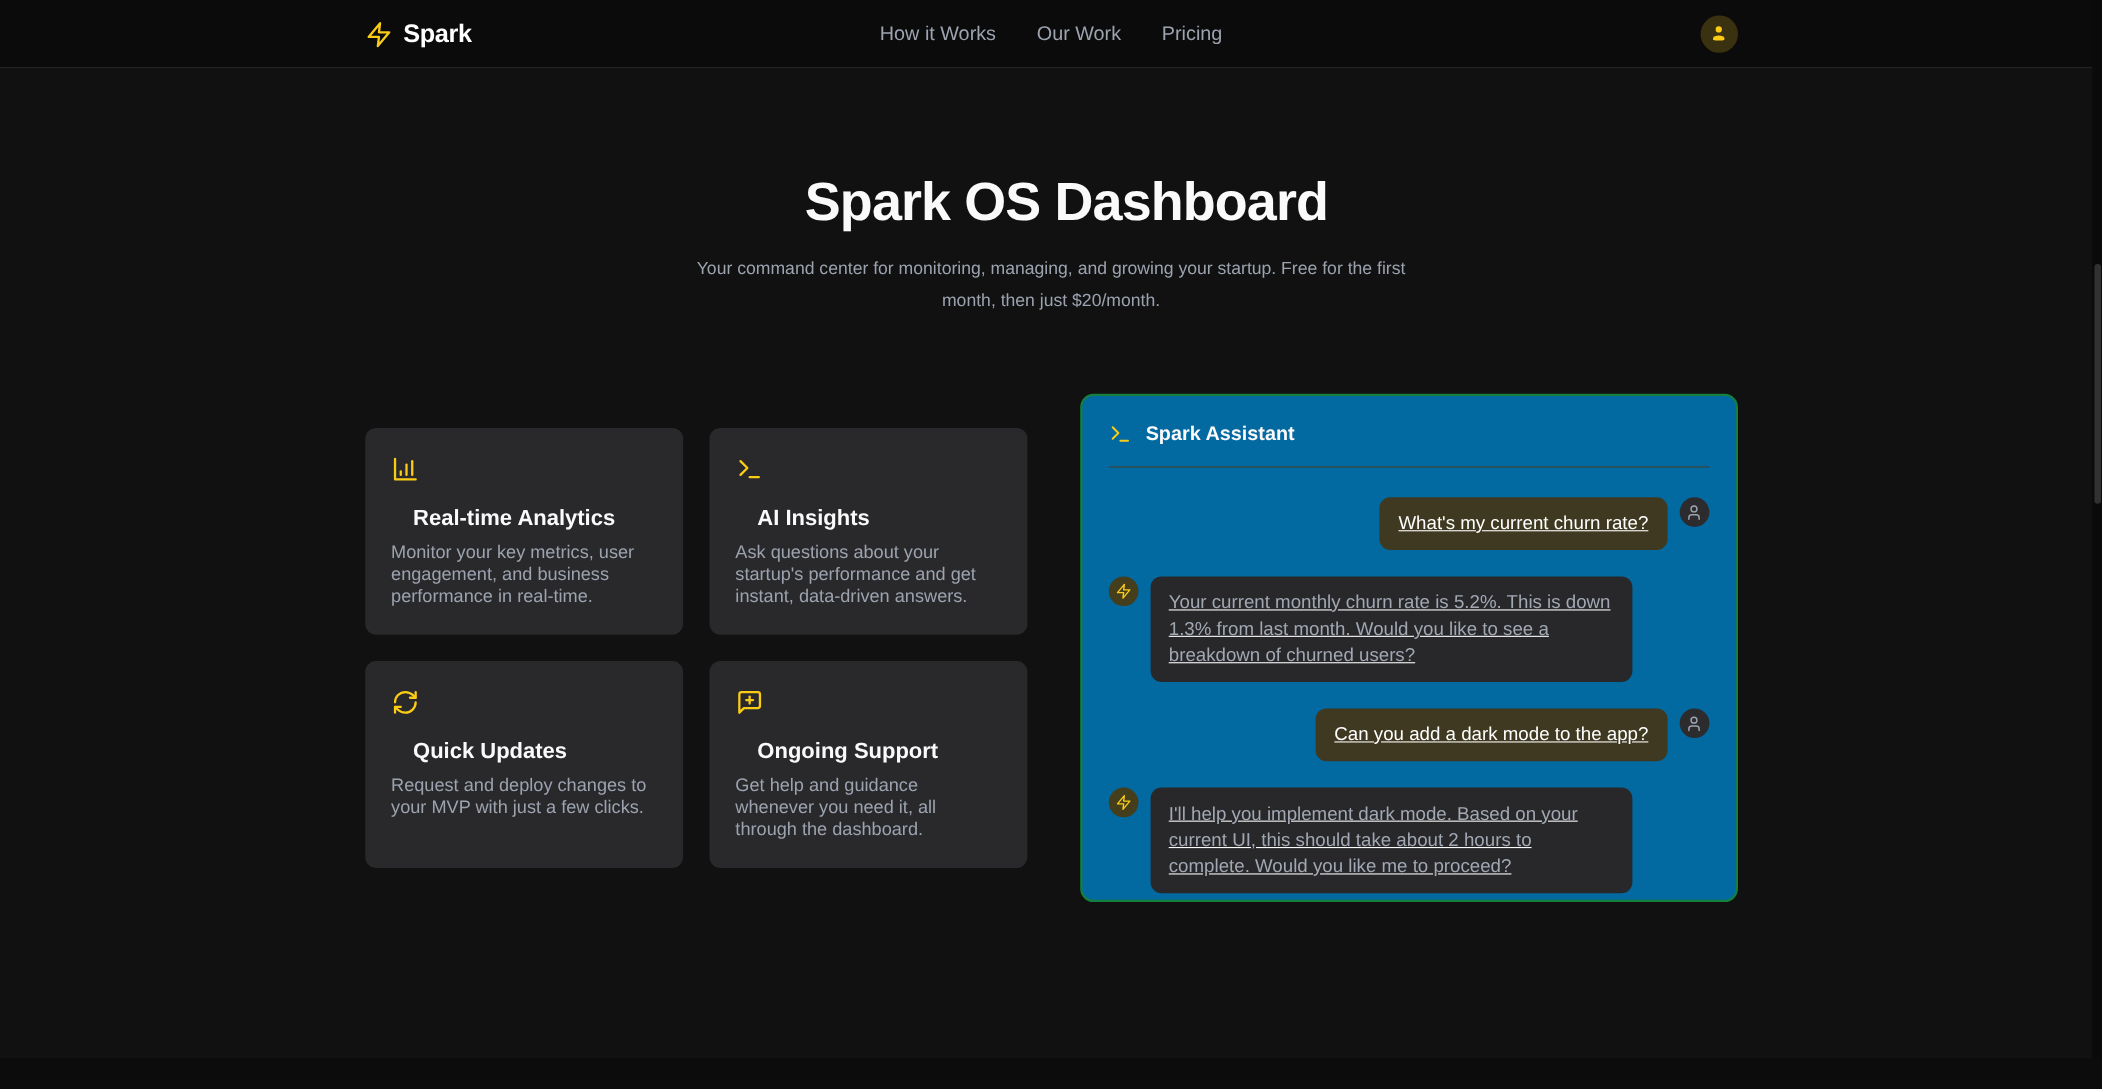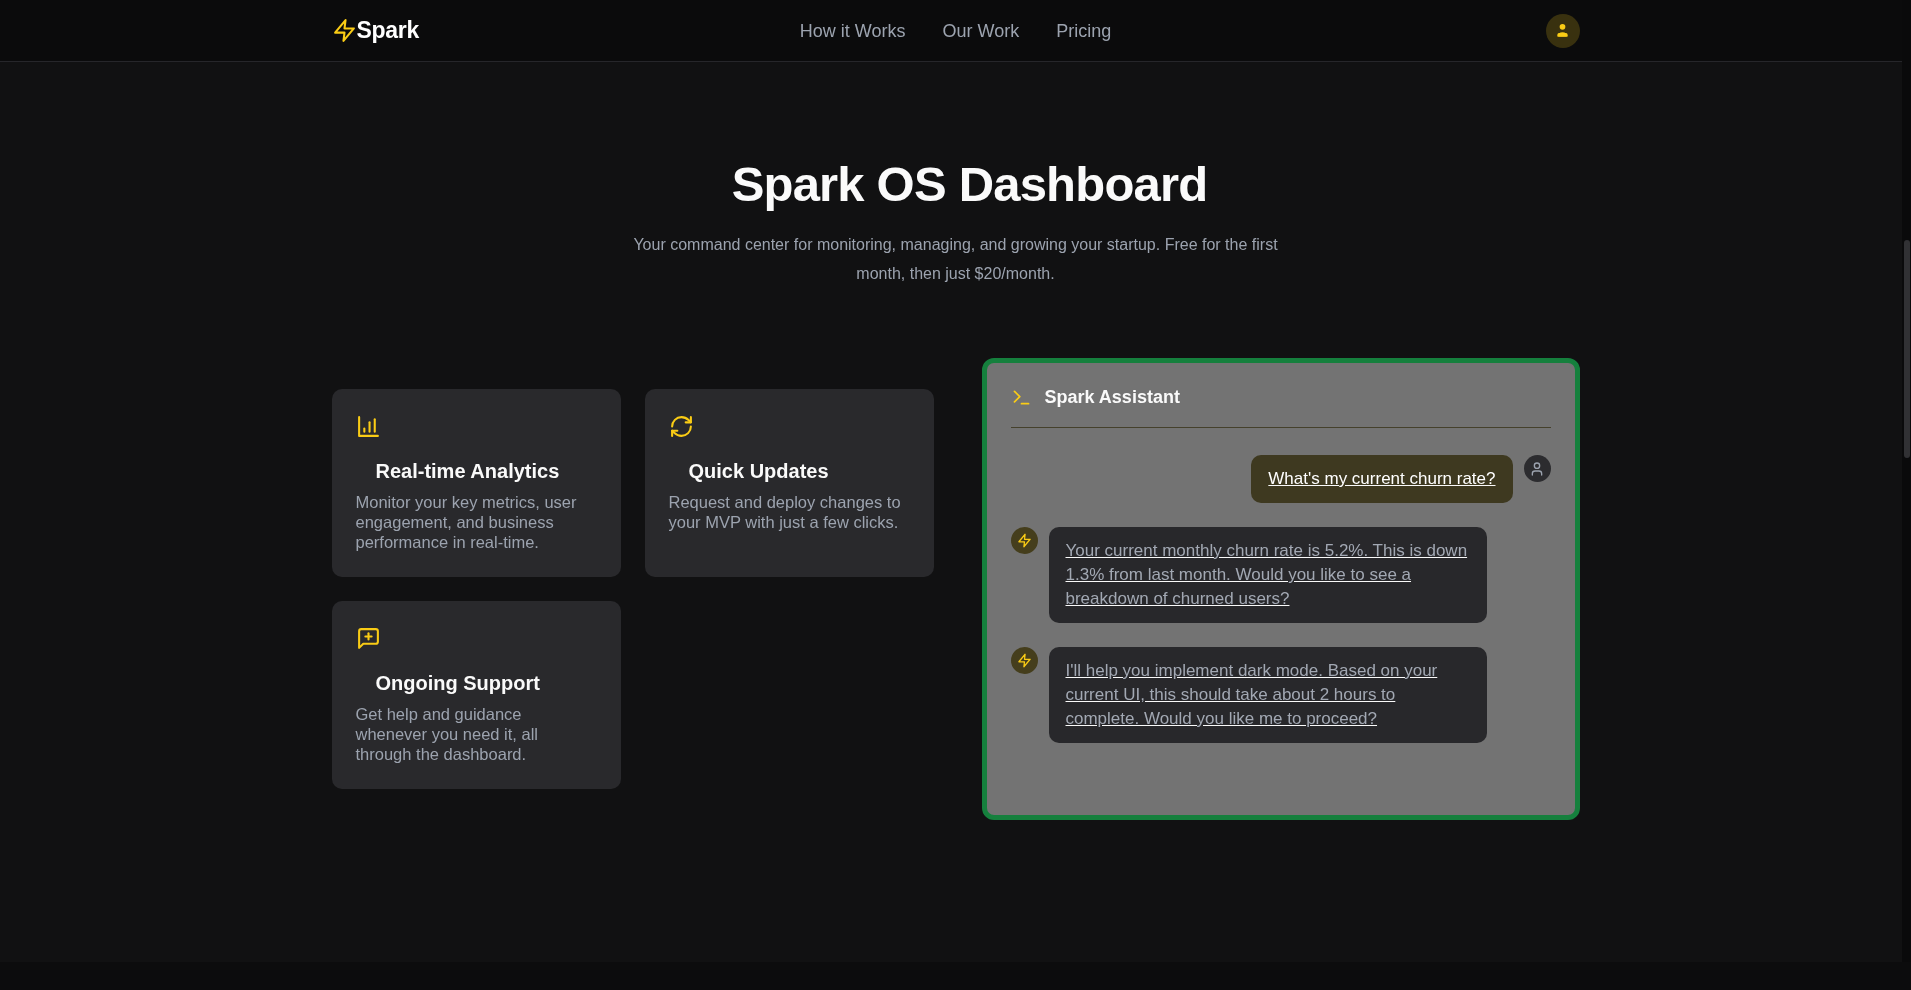--- a/index.html
+++ b/index.html
@@ -16,21 +16,21 @@
     height:62px;
     background:#0b0b0c;
     border-bottom:1px solid #26262a;
   }
   .nav-inner {
     width:1248px; height:100%;
     margin:0 auto;
     display:flex; align-items:center; justify-content:space-between;
     position:relative;
   }
-  .brand { display:flex; align-items:center; cursor:pointer; }
+  .brand { display:flex; align-items:flex-end; gap:10px; cursor:pointer; }
   .brand svg { width:25px; height:25px; color:#facc15; }
   .brand-name { font-size:23px; font-weight:700; color:#ffffff; letter-spacing:-0.3px; }
   .nav-links {
     position:absolute; left:50%; top:50%; transform:translate(-50%,-50%);
     display:flex; gap:37px;
   }
   .nav-links a {
     font-size:18px; color:#9ca3af; text-decoration:none; cursor:pointer; white-space:nowrap;
   }
   .avatar-btn {
@@ -64,22 +64,22 @@
   .card {
     background:#29292c; border-radius:10px; padding:25px 24px;
   }
   .card .card-icon { width:25px; height:25px; color:#facc15; display:block; }
   .card h3 { margin-top:21px; font-size:20px; font-weight:700; color:#fafafa;padding-left:20px; }
   .card p { margin-top:9px; font-size:16.5px; line-height:20px; color:#9ca3af; }
 
   
   .chat-panel {
     width:598px; height:462px;
-    background:#737373;
-    border:5px solid #15803d;
+    background:#0369a1;
+    border:2px solid #15803d;
     border-radius:12px;
     padding:24px;
   }
   .panel-header { display:flex; align-items:center; gap:13px; }
   .panel-header svg { width:21px; height:21px; color:#facc15; }
   .panel-title { font-size:18px; font-weight:700; color:#fafafa; }
   .panel-divider { height:1px; background:#45412c; margin-top:19px; }
 
   .messages { margin-top:27px; display:flex; flex-direction:column; gap:24px; }
   .msg-row { display:flex; gap:11px; align-items:flex-start;text-decoration:underline; }
@@ -153,20 +153,28 @@
         <svg class="card-icon" viewBox="0 0 24 24" fill="none" stroke="currentColor" stroke-width="2" stroke-linecap="round" stroke-linejoin="round">
             <path d="M3 3v18h18"></path>
             <path d="M8 17v-3"></path>
             <path d="M13 17V8"></path>
             <path d="M18 17V5"></path>
           </svg>
         <h3>Real-time Analytics</h3>
         <p>Monitor your key metrics, user engagement, and business performance in real-time.</p>
       </div>
 
+      <div class="card">
+        <svg class="card-icon" viewBox="0 0 24 24" fill="none" stroke="currentColor" stroke-width="2" stroke-linecap="round" stroke-linejoin="round">
+            <polyline points="4 17 10 11 4 5"></polyline>
+            <line x1="12" x2="20" y1="19" y2="19"></line>
+          </svg>
+        <h3>AI Insights</h3>
+        <p>Ask questions about your startup's performance and get instant, data-driven answers.</p>
+      </div>
 
       <div class="card">
         <svg class="card-icon" viewBox="0 0 24 24" fill="none" stroke="currentColor" stroke-width="2" stroke-linecap="round" stroke-linejoin="round">
             <path d="M3 12a9 9 0 0 1 9-9 9.75 9.75 0 0 1 6.74 2.74L21 8"></path>
             <path d="M21 3v5h-5"></path>
             <path d="M21 12a9 9 0 0 1-9 9 9.75 9.75 0 0 1-6.74-2.74L3 16"></path>
             <path d="M8 16H3v5"></path>
           </svg>
         <h3>Quick Updates</h3>
         <p>Request and deploy changes to your MVP with just a few clicks.</p>
@@ -208,20 +216,29 @@
 
         <div class="msg-row assistant">
           <div class="avatar bot-av">
             <svg viewBox="0 0 24 24" fill="none" stroke="currentColor" stroke-width="2" stroke-linecap="round" stroke-linejoin="round">
                 <polygon points="13 2 3 14 12 14 11 22 21 10 12 10 13 2"></polygon>
               </svg>
           </div>
           <div class="bubble bot-b">Your current monthly churn rate is 5.2%. This is down 1.3% from last month. Would you like to see a breakdown of churned users?</div>
         </div>
 
+        <div class="msg-row user">
+          <div class="bubble user-b">Can you add a dark mode to the app?</div>
+          <div class="avatar user-av">
+            <svg viewBox="0 0 24 24" fill="none" stroke="currentColor" stroke-width="2" stroke-linecap="round" stroke-linejoin="round">
+                <path d="M19 21v-2a4 4 0 0 0-4-4H9a4 4 0 0 0-4 4v2"></path>
+                <circle cx="12" cy="7" r="4"></circle>
+              </svg>
+          </div>
+        </div>
 
         <div class="msg-row assistant">
           <div class="avatar bot-av">
             <svg viewBox="0 0 24 24" fill="none" stroke="currentColor" stroke-width="2" stroke-linecap="round" stroke-linejoin="round">
                 <polygon points="13 2 3 14 12 14 11 22 21 10 12 10 13 2"></polygon>
               </svg>
           </div>
           <div class="bubble bot-b">I'll help you implement dark mode. Based on your current UI, this should take about 2 hours to complete. Would you like me to proceed?</div>
         </div>
 

